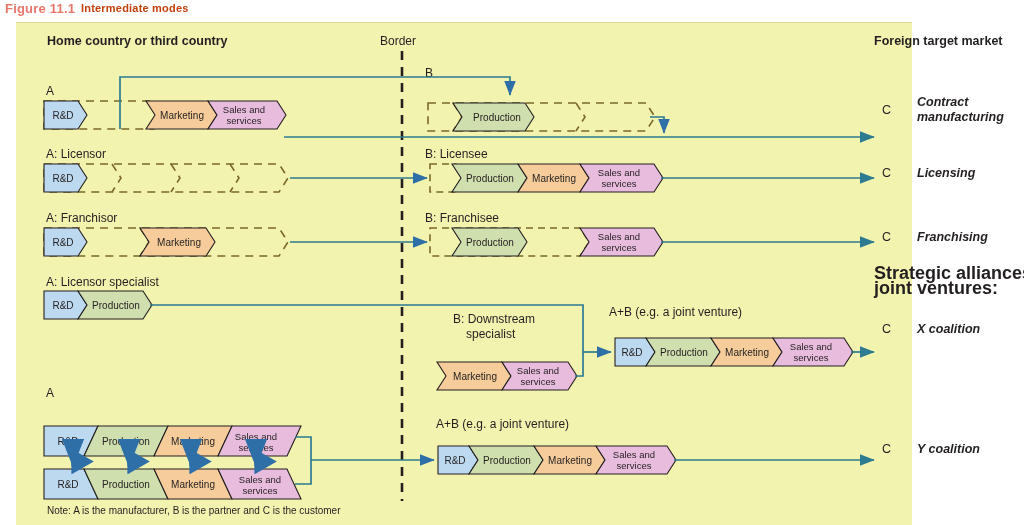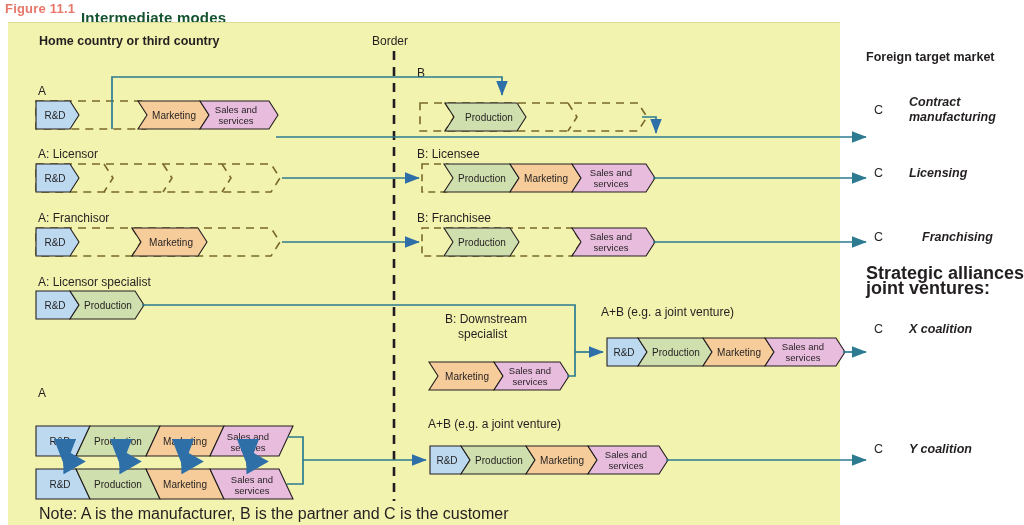--- a/index.html
+++ b/index.html
@@ -19,42 +19,42 @@
   #titlebar{
     position:absolute;left:0;top:0;width:1024px;height:22px;
     background:#ffffff;
   }
   #fig-num{
     position:absolute;left:5px;top:2px;
     font-size:13px;font-weight:bold;color:#e8776a;
     letter-spacing:.2px;
   }
   #fig-title{
-    position:absolute;left:81px;top:9px;
-    font-size:15px;font-weight:bold;color:#14532d;
+    position:absolute;left:81px;top:2px;
+    font-size:11px;font-weight:bold;color:#c2410c;
     letter-spacing:.2px;
   }
   
   #canvas{
-    position:absolute;left:8px;top:22px;width:832px;height:503px;
+    position:absolute;left:16px;top:22px;width:896px;height:503px;
     background:#f3f3b0;
     border-top:1px solid #dcdc95;
   }
   #svgroot{position:absolute;left:0;top:0;width:1024px;height:503px;}
   .lbl{
     position:absolute;
     color:#231f20;
     white-space:nowrap;
     line-height:1.15;
   }
   .hdr{font-size:12.5px;font-weight:bold;}
   .sub{font-size:12px;font-weight:normal;}
   .mode{font-size:12.5px;font-weight:bold;font-style:italic;}
   .cmark{font-size:12.5px;font-weight:normal;}
-  .note{font-size:16px;font-weight:normal;}
+  .note{font-size:10px;font-weight:normal;}
   .grouptitle{font-size:18px;font-weight:bold;}
   .chtext{
     font-size:10px;fill:#231f20;
     font-family:"Liberation Sans","DejaVu Sans",sans-serif;
     text-anchor:middle;
   }
   .chtext.sm{font-size:9.5px;}
 </style>
 </head>
 <body>
@@ -63,37 +63,37 @@
 
   <div id="titlebar">
     <span id="fig-num" class="lbl">Figure 11.1</span>
     <span id="fig-title" class="lbl">Intermediate modes</span>
   </div>
 
   <div id="canvas">
 
     <span class="lbl hdr" style="left:31px;top:11px;">Home country or third country</span>
     <span class="lbl sub" style="left:364px;top:12px;">Border</span>
-    <span class="lbl hdr" style="left:858px;top:11px;margin-top:16px;">Foreign target market</span>
+    <span class="lbl hdr" style="left:858px;top:11px;">Foreign target market</span>
 
     <span class="lbl sub" style="left:30px;top:62px;">A</span>
     <span class="lbl sub" style="left:409px;top:44px;">B</span>
     <span class="lbl cmark" style="left:866px;top:80px;">C</span>
     <span class="lbl mode" style="left:901px;top:72px;">Contract</span>
     <span class="lbl mode" style="left:901px;top:87px;">manufacturing</span>
 
     <span class="lbl sub" style="left:30px;top:125px;">A: Licensor</span>
     <span class="lbl sub" style="left:409px;top:125px;">B: Licensee</span>
     <span class="lbl cmark" style="left:866px;top:143px;">C</span>
     <span class="lbl mode" style="left:901px;top:143px;">Licensing</span>
 
     <span class="lbl sub" style="left:30px;top:189px;">A: Franchisor</span>
     <span class="lbl sub" style="left:409px;top:189px;">B: Franchisee</span>
     <span class="lbl cmark" style="left:866px;top:207px;">C</span>
-    <span class="lbl mode" style="left:901px;top:207px;margin-left:13px;">Franchising</span>
+    <span class="lbl mode" style="left:901px;top:207px;">Franchising</span>
 
     <span class="lbl grouptitle" style="left:858px;top:240px;">Strategic alliances/</span>
     <span class="lbl grouptitle" style="left:858px;top:255px;">joint ventures:</span>
 
     <span class="lbl sub" style="left:30px;top:253px;">A: Licensor specialist</span>
     <span class="lbl sub" style="left:437px;top:290px;">B: Downstream</span>
     <span class="lbl sub" style="left:450px;top:305px;">specialist</span>
     <span class="lbl sub" style="left:593px;top:283px;">A+B (e.g. a joint venture)</span>
     <span class="lbl cmark" style="left:866px;top:299px;">C</span>
     <span class="lbl mode" style="left:901px;top:299px;">X coalition</span>

